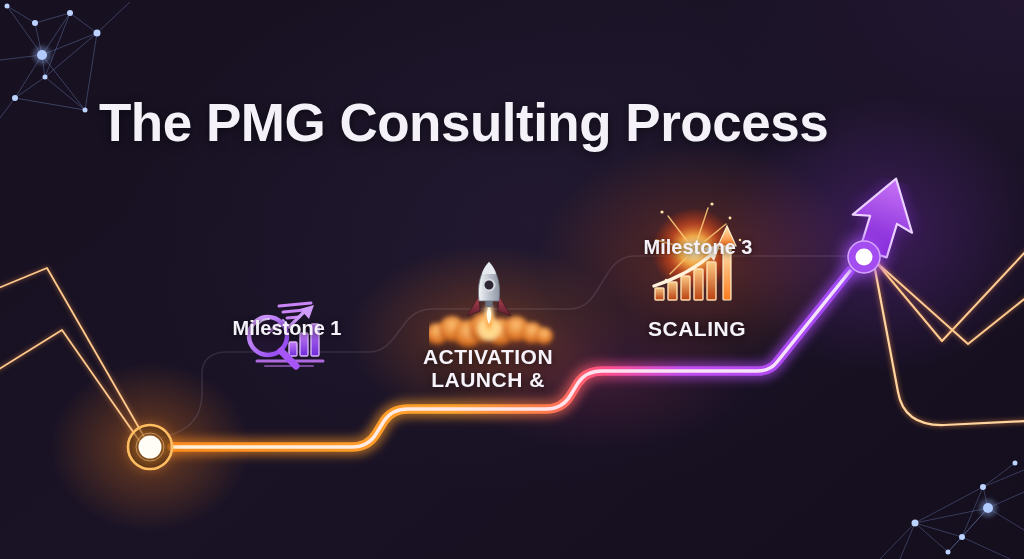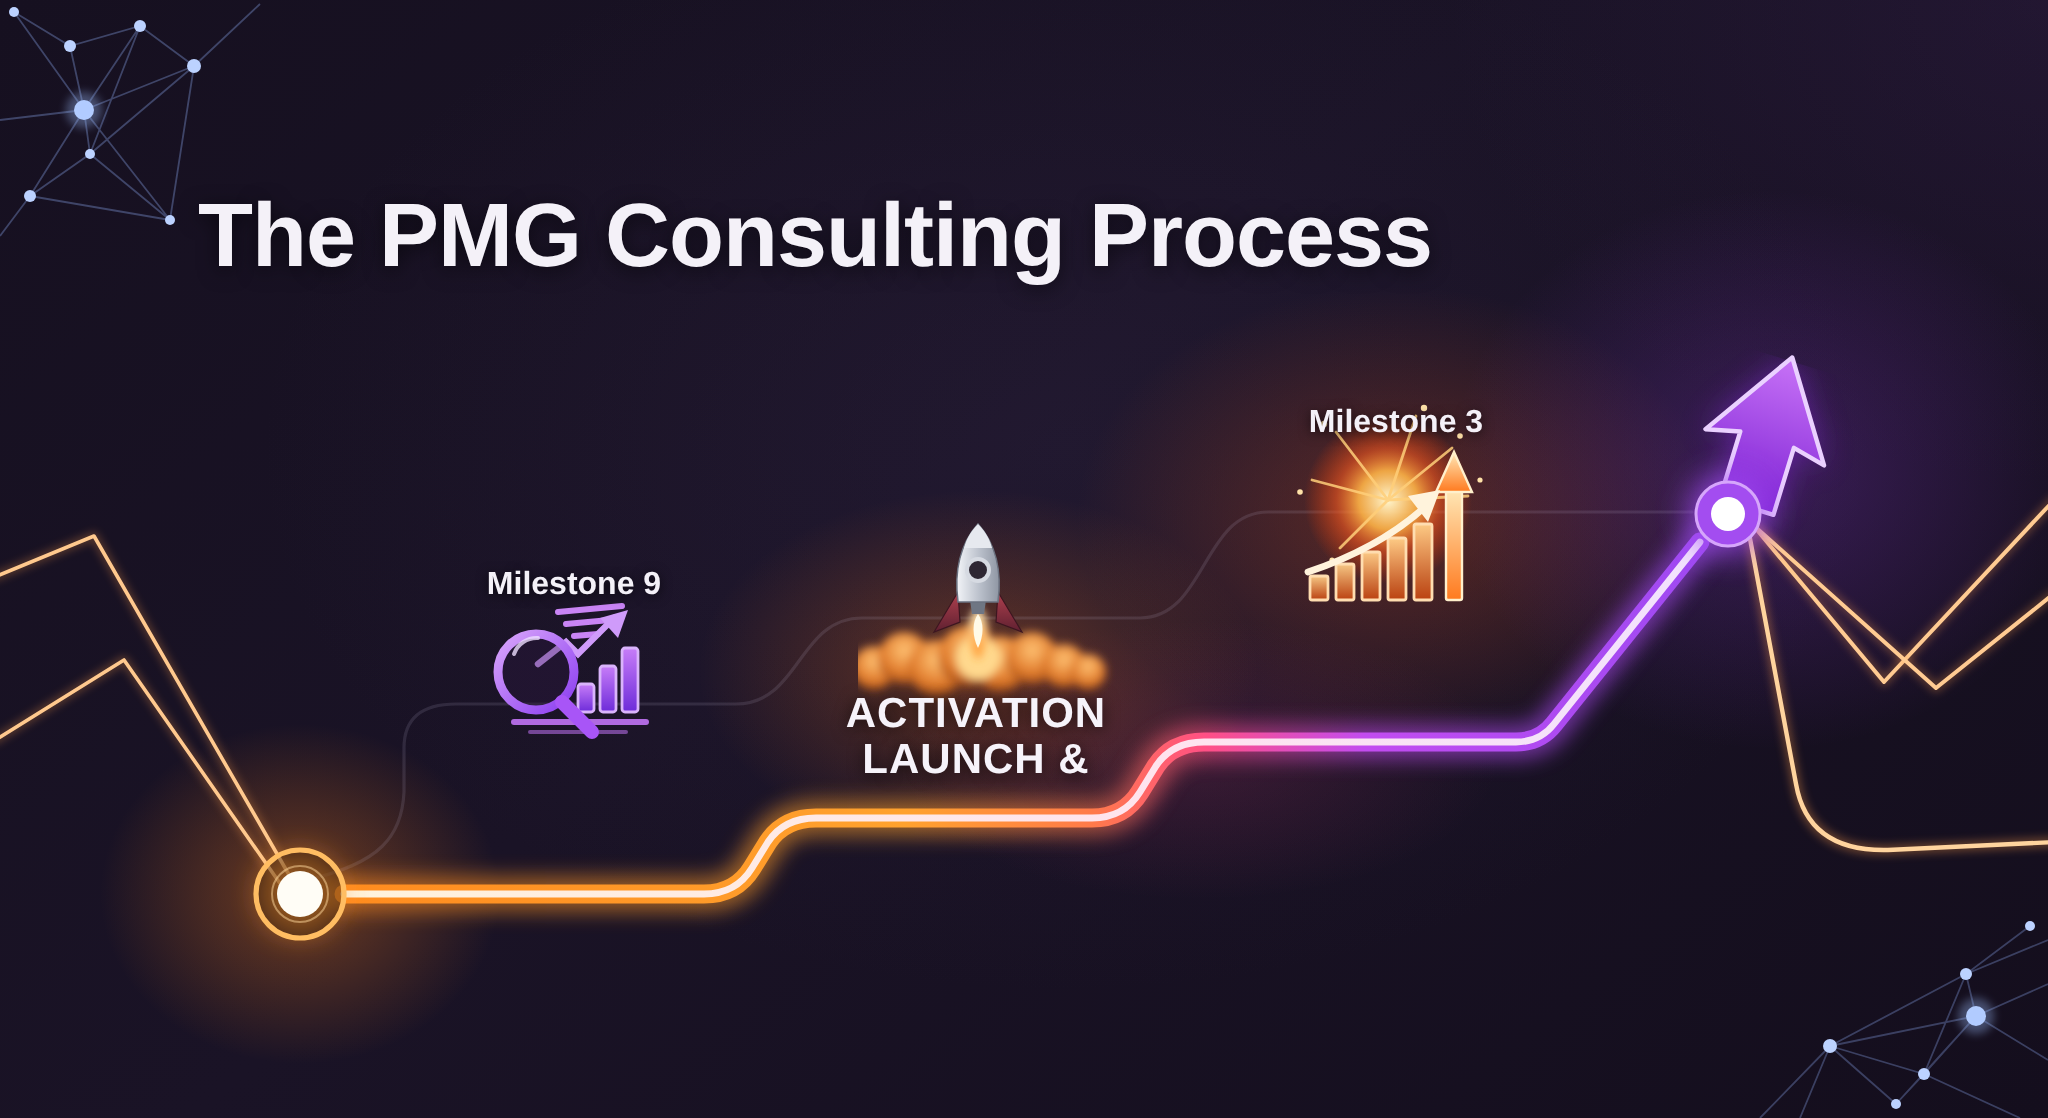--- a/index.html
+++ b/index.html
@@ -14,27 +14,28 @@
   }
   .glow{position:absolute;pointer-events:none;}
   .g-start  {left:50px;  top:362px; width:200px;height:170px;background:radial-gradient(closest-side,rgba(255,130,25,.38),rgba(0,0,0,0));}
   .g-rocket {left:349px; top:245px; width:280px;height:180px;background:radial-gradient(closest-side,rgba(255,120,25,.32),rgba(0,0,0,0));}
   .g-burst  {left:538px; top:143px; width:320px;height:230px;background:radial-gradient(closest-side,rgba(255,95,25,.28),rgba(0,0,0,0));}
   .g-arrow  {left:725px; top:95px;  width:320px;height:280px;background:radial-gradient(closest-side,rgba(150,60,225,.28),rgba(0,0,0,0));}
   .g-pink   {left:450px; top:310px; width:300px;height:140px;background:radial-gradient(closest-side,rgba(255,70,130,.14),rgba(0,0,0,0));}
   svg.scene{position:absolute;left:0;top:0;}
   .title{
     position:absolute;left:99px;top:92px;margin:0;
-    font-size:45px;font-weight:700;letter-spacing:-0.5px;color:#f4f1f8;
+    font-size:53px;font-weight:700;letter-spacing:-0.5px;color:#f4f1f8;
     text-shadow:0 2px 10px rgba(0,0,0,.55);
   }
   .m-label{
     position:absolute;transform:translate(-50%,-50%);
-    font-size:16px;font-weight:700;color:#f4f1f8;white-space:nowrap;
+    font-size:20px;font-weight:700;color:#f4f1f8;white-space:nowrap;
     text-shadow:0 1px 6px rgba(0,0,0,.65);
+    margin-top:35px;
   }
   .m-name{
     position:absolute;transform:translate(-50%,-50%);
     font-size:21px;font-weight:700;letter-spacing:.5px;line-height:1.08;
     text-align:center;color:#f6f3fa;white-space:nowrap;
     text-shadow:0 1px 8px rgba(0,0,0,.7);
   }
   .lbl1{left:287px;top:293px}.lbl2{left:488px;top:261px}.lbl3{left:698px;top:212px}
   .nm1{left:278px;top:397px}.nm2{left:488px;top:369px}.nm3{left:697px;top:329px}
 </style>
@@ -258,24 +259,25 @@
         <rect x="23" y="-16" width="8" height="56" rx="1"></rect>
         <polygon points="18,-14 36,-14 27,-34"></polygon>
       </g>
       <path d="M -46 26 Q -10 14 13 -7" fill="none" stroke="#fff3dc" stroke-width="3.4" stroke-linecap="round"></path>
       <polygon points="20,-15 4,-12 14,1" fill="#fff3dc"></polygon>
     </g>
   </svg>
 
   <h1 class="title">The PMG Consulting Process</h1>
 
-  <div class="m-label lbl1">Milestone 9</div>
+  <div class="m-label lbl1">Milestone 1</div>
 
   <div class="m-name nm2">
     <div>ACTIVATION</div>
     <div>LAUNCH &amp;</div>
   </div>
 
   <div class="m-label lbl3">Milestone 3</div>
   <div class="m-name nm3">
+    <div>SCALING</div>
   </div>
 
 </div>
 
 </body></html>

